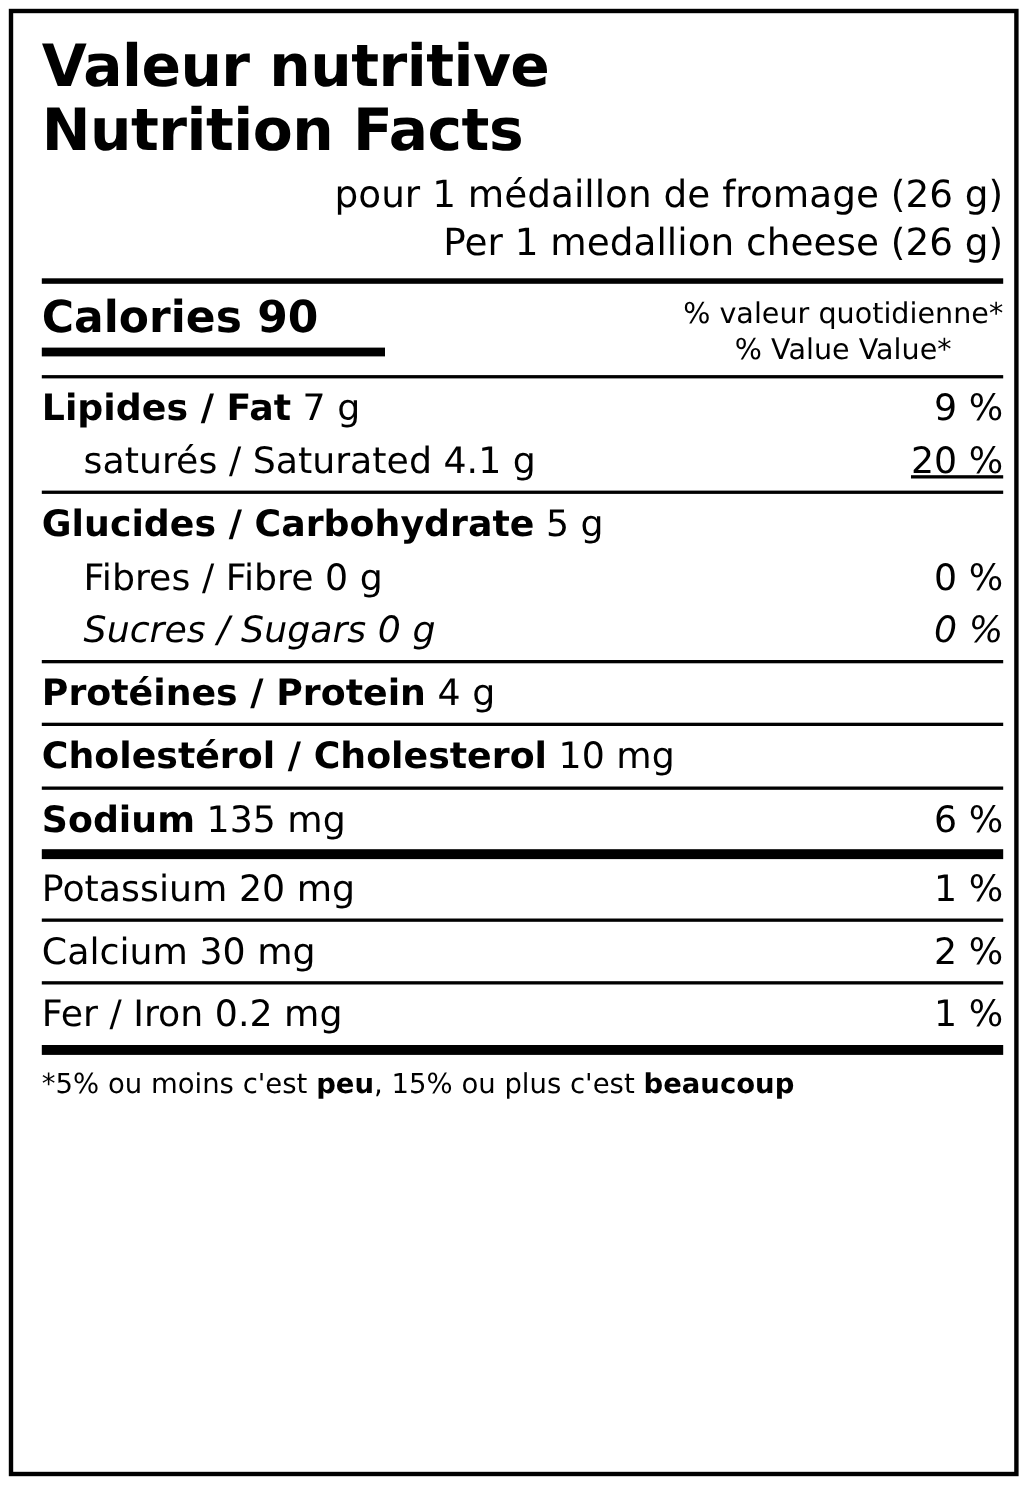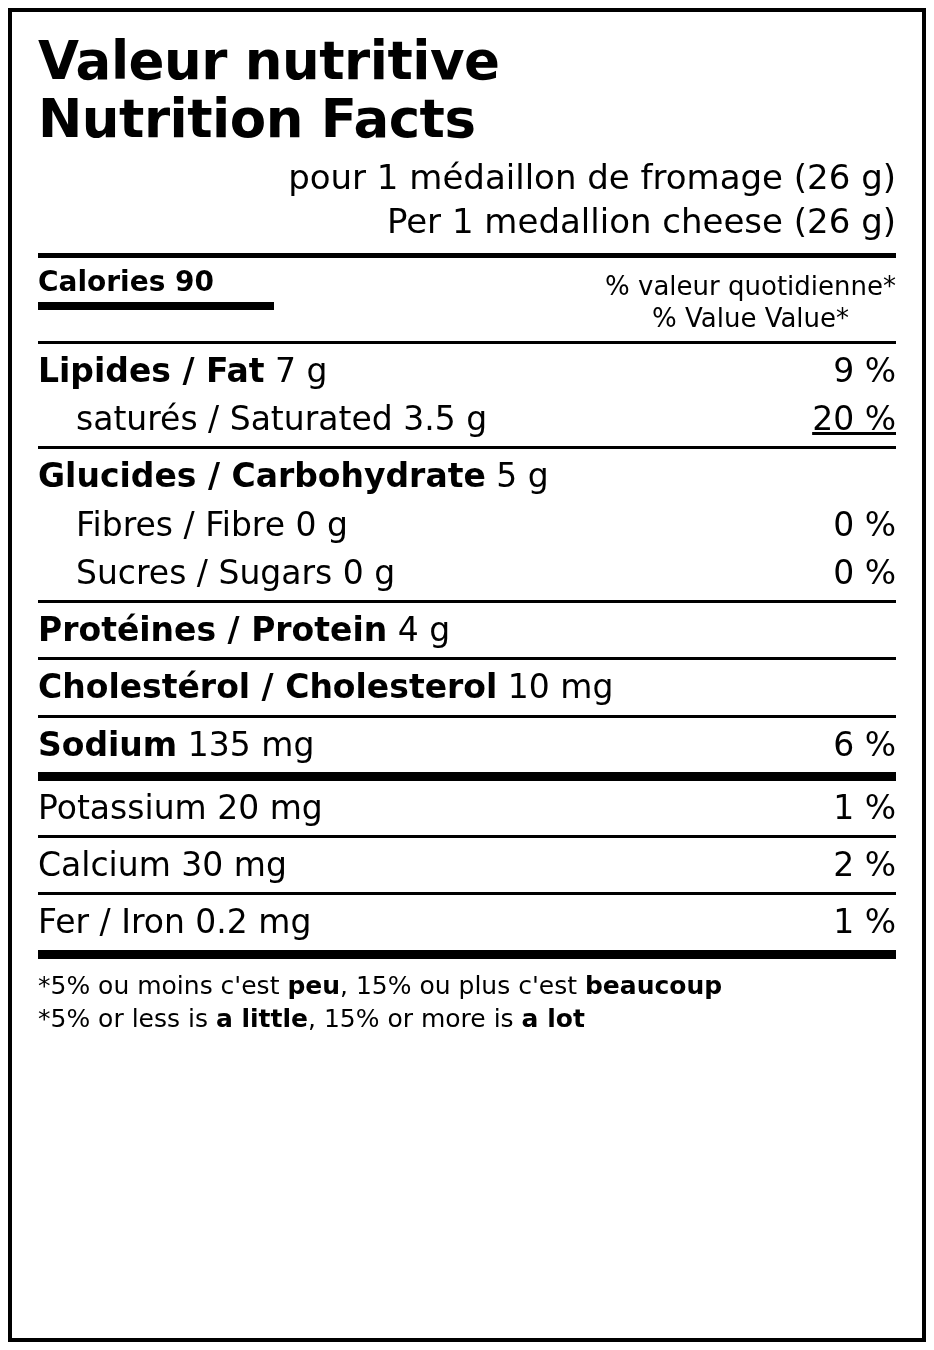--- a/index.html
+++ b/index.html
@@ -20,21 +20,21 @@
     left: 8px;
     top: 8px;
     width: 918px;
     height: 1334px;
     border: 4px solid #000000;
     box-sizing: border-box;
     background: #ffffff;
   }
 
   .inner {
-    padding: 20px 26px 10px 26px;
+    padding: 20px 10px 10px 26px;
     box-sizing: border-box;
     height: 100%;
   }
 
   .title-fr {
     font-size: 53px;
     font-weight: bold;
     line-height: 1.10;
     letter-spacing: -0.5px;
   }
@@ -65,21 +65,21 @@
   }
 
   .calories-row {
     display: flex;
     align-items: flex-start;
     justify-content: space-between;
     padding-top: 8px;
     padding-bottom: 0px;
   }
   .calories-left {
-    font-size: 28px;
+    font-size: 40px;
     font-weight: bold;
     border-bottom: 8px solid #000;
     padding-bottom: 4px;
     padding-right: 60px;
     display: inline-block;
     line-height: 1.15;
   }
   .dv-head {
     text-align: center;
     font-size: 26px;
@@ -138,40 +138,40 @@
 
     <div class="row">
       <div class="nut-left">
         <b>Lipides / Fat</b><span> 7 g</span>
       </div>
       <div class="pct">9 %</div>
     </div>
 
     <div class="row stack" style="padding-top:0;">
       <div class="nut-left">
-        <span class="sub indent">saturés / Saturated 3.5 g</span>
+        <span class="sub indent">saturés / Saturated 4.1 g</span>
       </div>
       <div class="pct mid">20 %</div>
     </div>
 
     <div class="rule-thin"></div>
 
     <div class="row">
       <div class="nut-left">
         <b>Glucides / Carbohydrate</b><span> 5 g</span>
       </div>
       <div class="pct"></div>
     </div>
 
     <div class="row" style="padding-top:0;gap:40px;">
       <div class="nut-left indent">Fibres / Fibre 0 g</div>
       <div class="pct">0 %</div>
     </div>
 
-    <div class="row" style="padding-top:0;">
+    <div class="row" style="padding-top:0;font-style:italic;">
       <div class="nut-left indent">Sucres / Sugars 0 g</div>
       <div class="pct">0 %</div>
     </div>
 
     <div class="rule-thin"></div>
 
     <div class="row">
       <div class="nut-left">
         <b>Protéines / Protein</b><span> 4 g</span>
       </div>
@@ -215,18 +215,15 @@
     <div class="row">
       <div class="nut-left">Fer / Iron 0.2 mg</div>
       <div class="pct">1 %</div>
     </div>
 
     <div class="rule-thick"></div>
 
     <div class="footnote">
       <span>*5% ou moins c'est </span><b>peu</b><span>, 15% ou plus c'est </span><b>beaucoup</b>
     </div>
-    <div class="footnote" style="padding-top:0;">
-      <span>*5% or less is </span><b>a little</b><span>, 15% or more is </span><b>a lot</b>
-    </div>
 
   </div>
 </div>
 
 </body></html>

